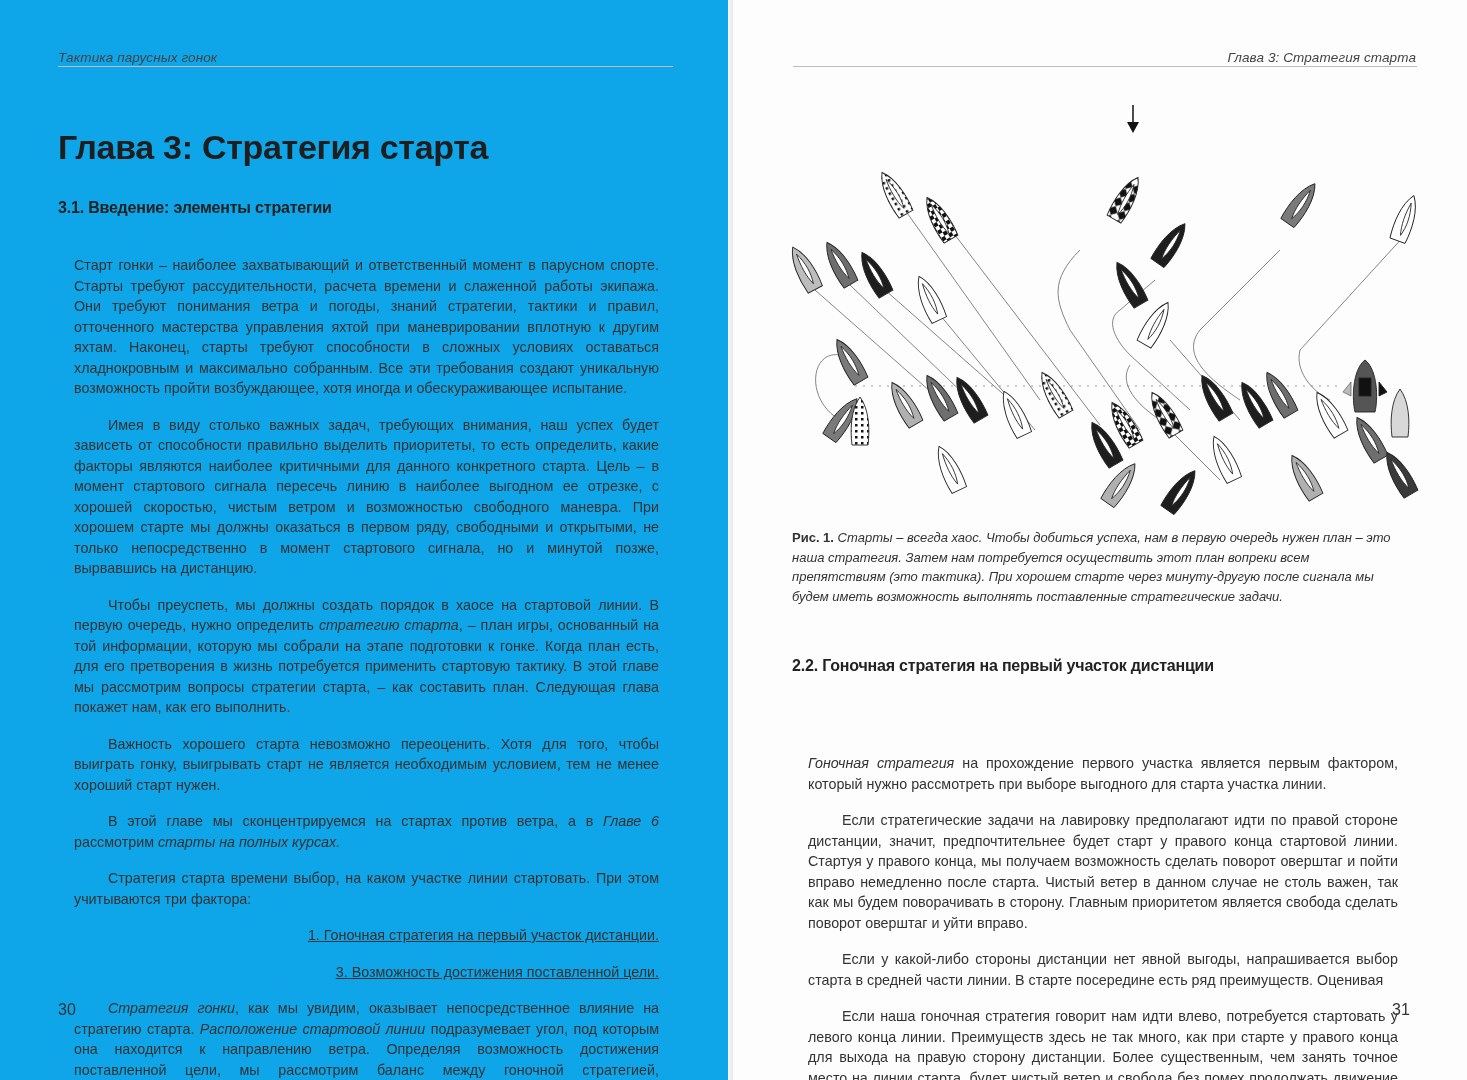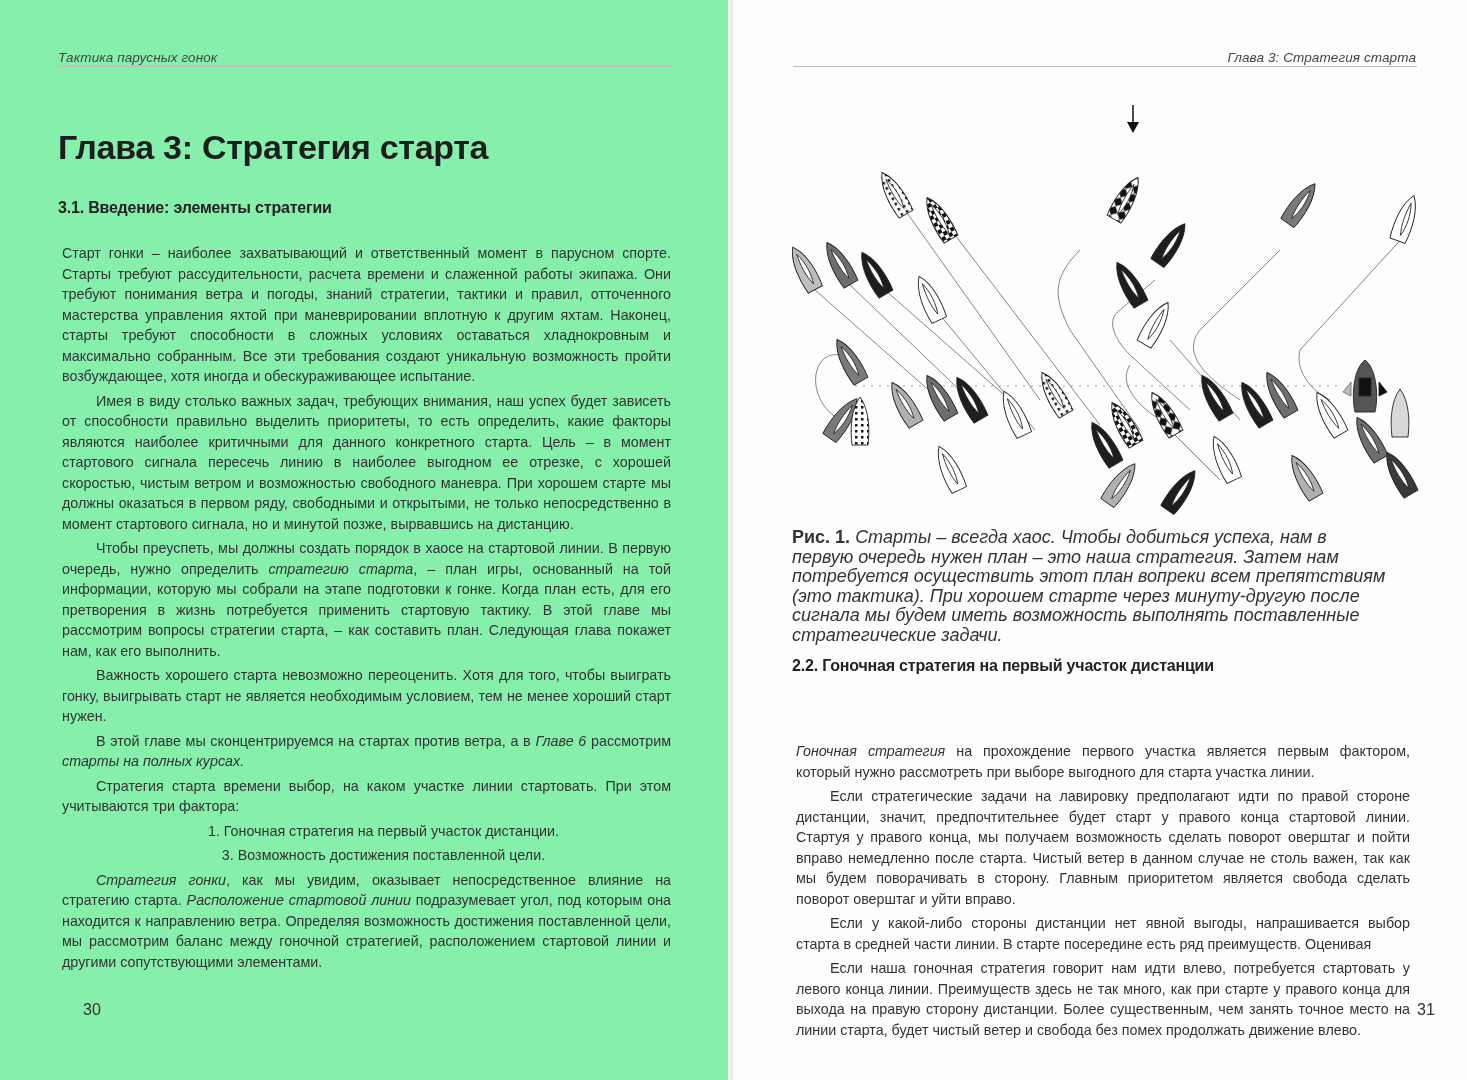--- a/index.html
+++ b/index.html
@@ -1,31 +1,31 @@
 <!DOCTYPE html>
 <html><head>
 <meta charset="utf-8">
 <style>
   html,body{margin:0;padding:0;}
   body{width:1467px;height:1080px;background:#fdfdfd;position:relative;overflow:hidden;font-family:"Liberation Sans","DejaVu Sans",sans-serif;color:#2b2b2b;}
   .page{position:absolute;top:0;height:1080px;}
-  .page.left{left:0;width:733px;background:#86efac;padding-left:20px;}
+  .page.left{left:0;width:733px;background:#0ea5e9;padding-left:20px;}
   .page.right{left:733px;width:734px;background:#fdfdfd;}
   .gutter{position:absolute;left:728px;top:0;width:10px;height:1080px;background:linear-gradient(90deg,#f4f4f4,#eaeaea 50%,#f4f4f4);}
   .running-head{position:absolute;top:50px;font-size:13.5px;font-style:italic;color:#444;letter-spacing:0.1px;}
   .rule{position:absolute;top:66px;height:1px;background:#bdbdbd;}
   .chapter-title{position:absolute;left:58px;top:128px;font-size:34px;font-weight:bold;color:#1e1e1e;letter-spacing:-0.3px;}
   .section-title{position:absolute;font-size:16px;font-weight:bold;color:#222;letter-spacing:-0.2px;}
   .body-text{position:absolute;font-size:14.3px;line-height:20.5px;color:#333;text-align:justify;}
-  .body-text p{margin:4px;text-indent:0;}
+  .body-text p{margin:16px;text-indent:0;}
   .body-text p.ind{text-indent:34px;}
-  .body-text p.list{padding-left:34px;text-align:center;}
+  .body-text p.list{padding-left:34px;text-align:right;text-decoration:underline;}
   .body-text em{font-style:italic;}
-  .page-num{position:absolute;top:1001px;font-size:16px;color:#333;margin-left:25px;}
-  .caption{position:absolute;left:792px;top:528px;width:600px;font-size:18px;line-height:19.5px;color:#333;font-style:italic;}
+  .page-num{position:absolute;top:1001px;font-size:16px;color:#333;}
+  .caption{position:absolute;left:792px;top:528px;width:600px;font-size:13px;line-height:19.5px;color:#333;font-style:italic;}
   .caption b{font-style:normal;font-weight:bold;}
   .figure{position:absolute;left:770px;top:100px;width:680px;height:420px;}
 </style>
 </head>
 <body>
 
 <div class="page left">
   <div class="running-head" style="left:58px;">Тактика парусных гонок</div>
   <div class="rule" style="left:58px;width:615px;"></div>
 

